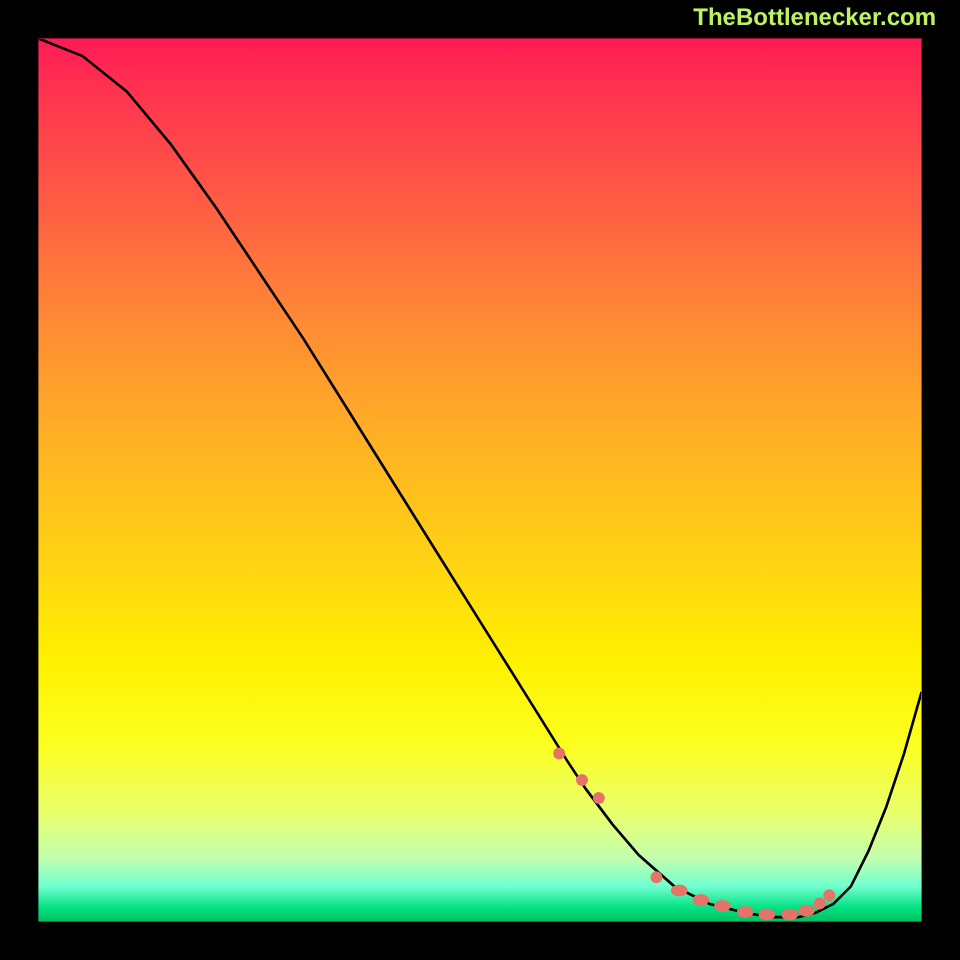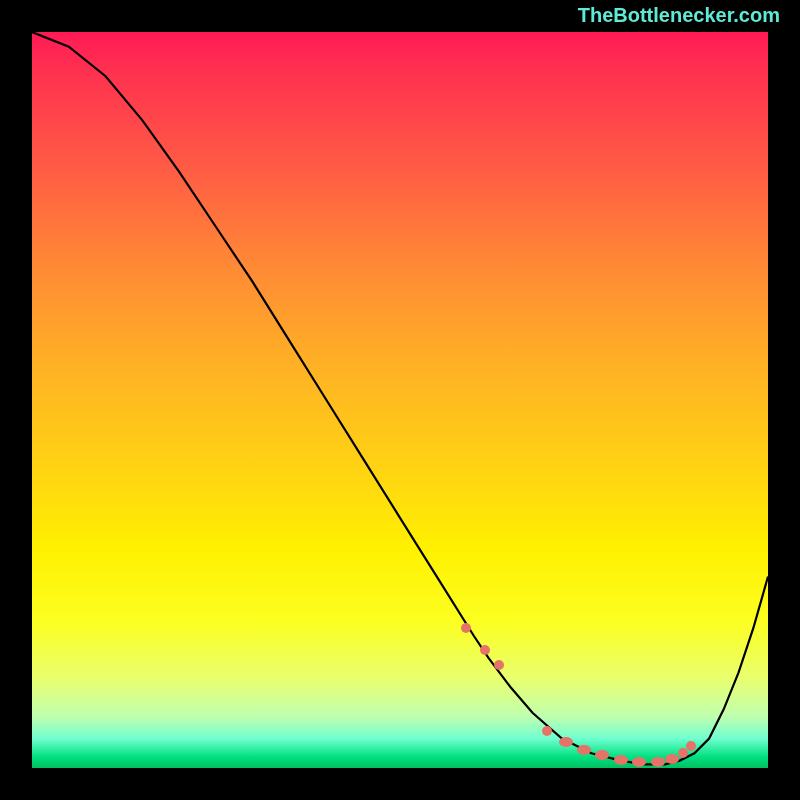--- a/index.html
+++ b/index.html
@@ -7,21 +7,21 @@
     width: 800px;
     height: 800px;
     background: #000;
     position: relative;
     font-family: Arial, sans-serif;
   }
   .watermark {
     position: absolute;
     top: 4px;
     right: 20px;
-    color: #5eead4;
+    color: #bef264;
     font-size: 20px;
     font-weight: bold;
     z-index: 10;
   }
   .plot-area {
     position: absolute;
     left: 32px;
     top: 32px;
     width: 736px;
     height: 736px;

